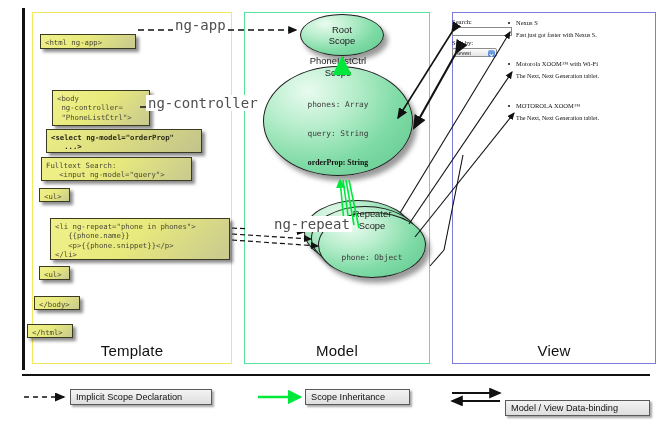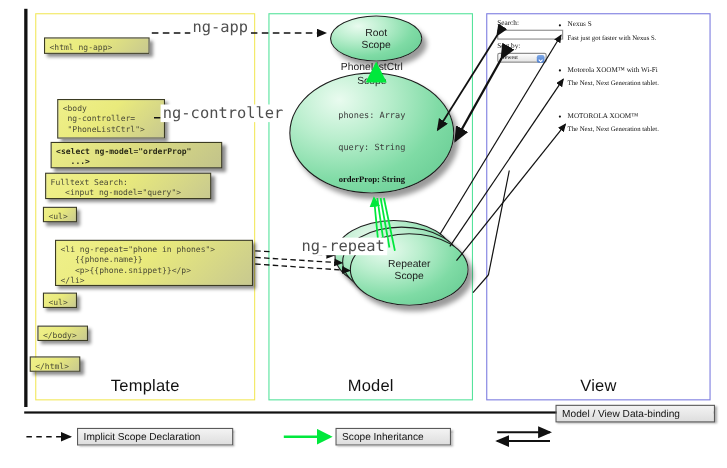--- a/index.html
+++ b/index.html
@@ -6,21 +6,21 @@
   body{width:661px;height:425px;font-family:"Liberation Sans",sans-serif;overflow:hidden;position:relative;}
   #stage{position:absolute;left:0;top:0;width:661px;height:425px;}
 
   
   .frame-rule{position:absolute;left:22px;top:8px;width:3px;height:362px;background:#111;}
 
   
   .col{position:absolute;top:12px;height:352px;background:#fff;box-sizing:border-box;}
   .col.template{left:32px;width:200px;border:1.5px solid #f2e85c;}
   .col.model{left:244px;width:186px;border:1.5px solid #56e39c;}
-  .col.view{left:442px;width:204px;border:1.5px solid #7d7de0;padding-left:21px;}
+  .col.view{left:452px;width:204px;border:1.5px solid #7d7de0;padding-left:21px;}
   .col-label{position:absolute;bottom:4px;left:0;width:100%;text-align:center;
              font-size:15px;color:#111;letter-spacing:.2px;}
 
   
   .codebox{position:absolute;box-sizing:border-box;
     background:linear-gradient(135deg,#eff08a 0%,#e9ea7c 45%,#c8c98f 100%);
     border:1.3px solid #3b3b22;
     box-shadow:3px 3px 3px rgba(0,0,0,.45);
     font-family:"DejaVu Sans Mono","Liberation Mono",monospace;
     font-size:7.3px;line-height:9.4px;color:#4a4a36;
@@ -133,20 +133,23 @@
     </div>
   </div>
 
   <div class="stack-ghost" style="left:304px;top:200px;width:106px;height:62px;"></div>
   <div class="stack-ghost" style="left:311px;top:206px;width:106px;height:62px;"></div>
   <div class="ellipse" style="left:318px;top:212px;width:108px;height:66px;">
     <div class="title">
       <span>Repeater</span><br>
       <span>Scope</span>
     </div>
+    <div class="props">
+      <div>phone: Object</div>
+    </div>
   </div>
 
   <div class="view-inner">
     <div class="v-label" style="left:0;top:0;">Search:</div>
     <input class="v-input" style="left: 0px; top: 9px; width: 60px; height: 9px; font-family: &quot;Liberation Serif&quot;, serif; font-size: 5.5px;" placeholder="">
     <div class="v-label" style="left:0;top:21px;">Sort by:</div>
     <div class="v-select" style="left:0;top:30px;width:45px;">
       <span>Newest</span>
       <span class="arrowbtn"></span>
     </div>
@@ -251,17 +254,17 @@
       <path d="M500,401 L452,401" stroke="#111" stroke-width="1.8" fill="none" marker-end="url(#lah)"></path>
     </g>
   </svg>
 
   <div class="legend-box" style="left:70px;top:389px;width:142px;">
     <span>Implicit Scope Declaration</span>
   </div>
   <div class="legend-box" style="left:305px;top:389px;width:105px;">
     <span>Scope Inheritance</span>
   </div>
-  <div class="legend-box" style="left:505px;top:368px;width:145px;">
+  <div class="legend-box" style="left:505px;top:400px;width:145px;">
     <span>Model / View Data-binding</span>
   </div>
 
 </div>
 
 </body></html>

